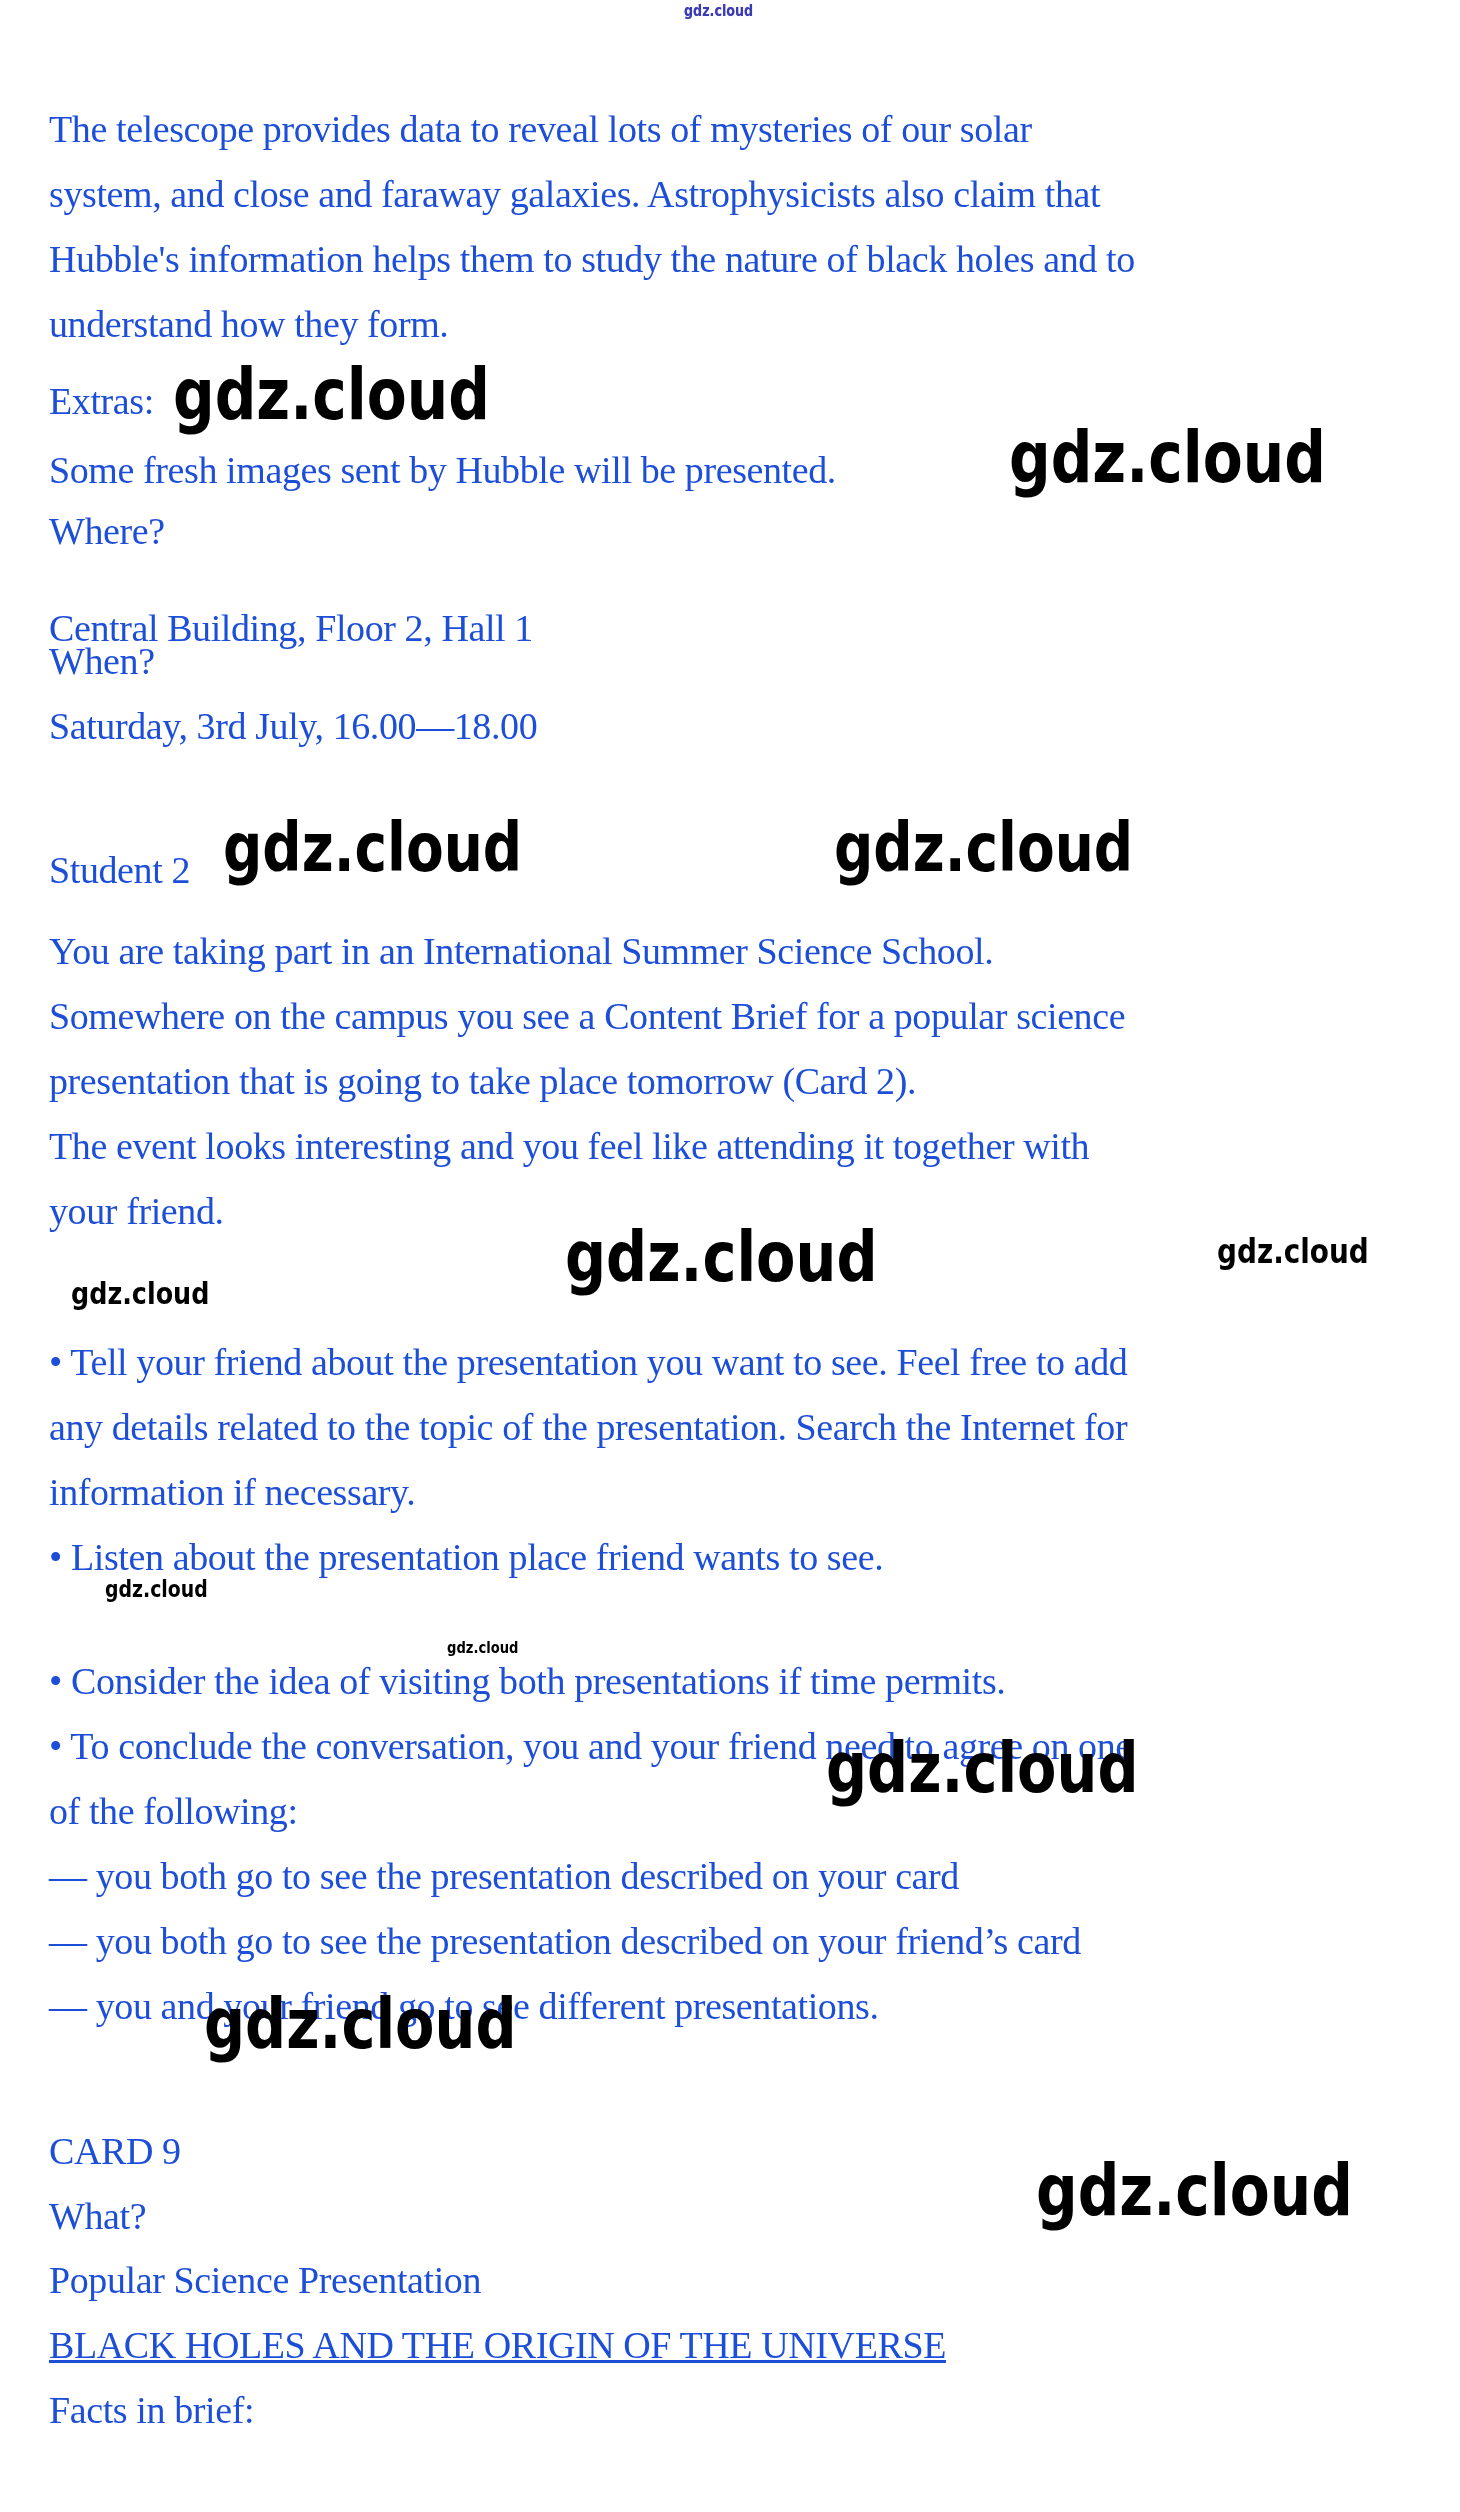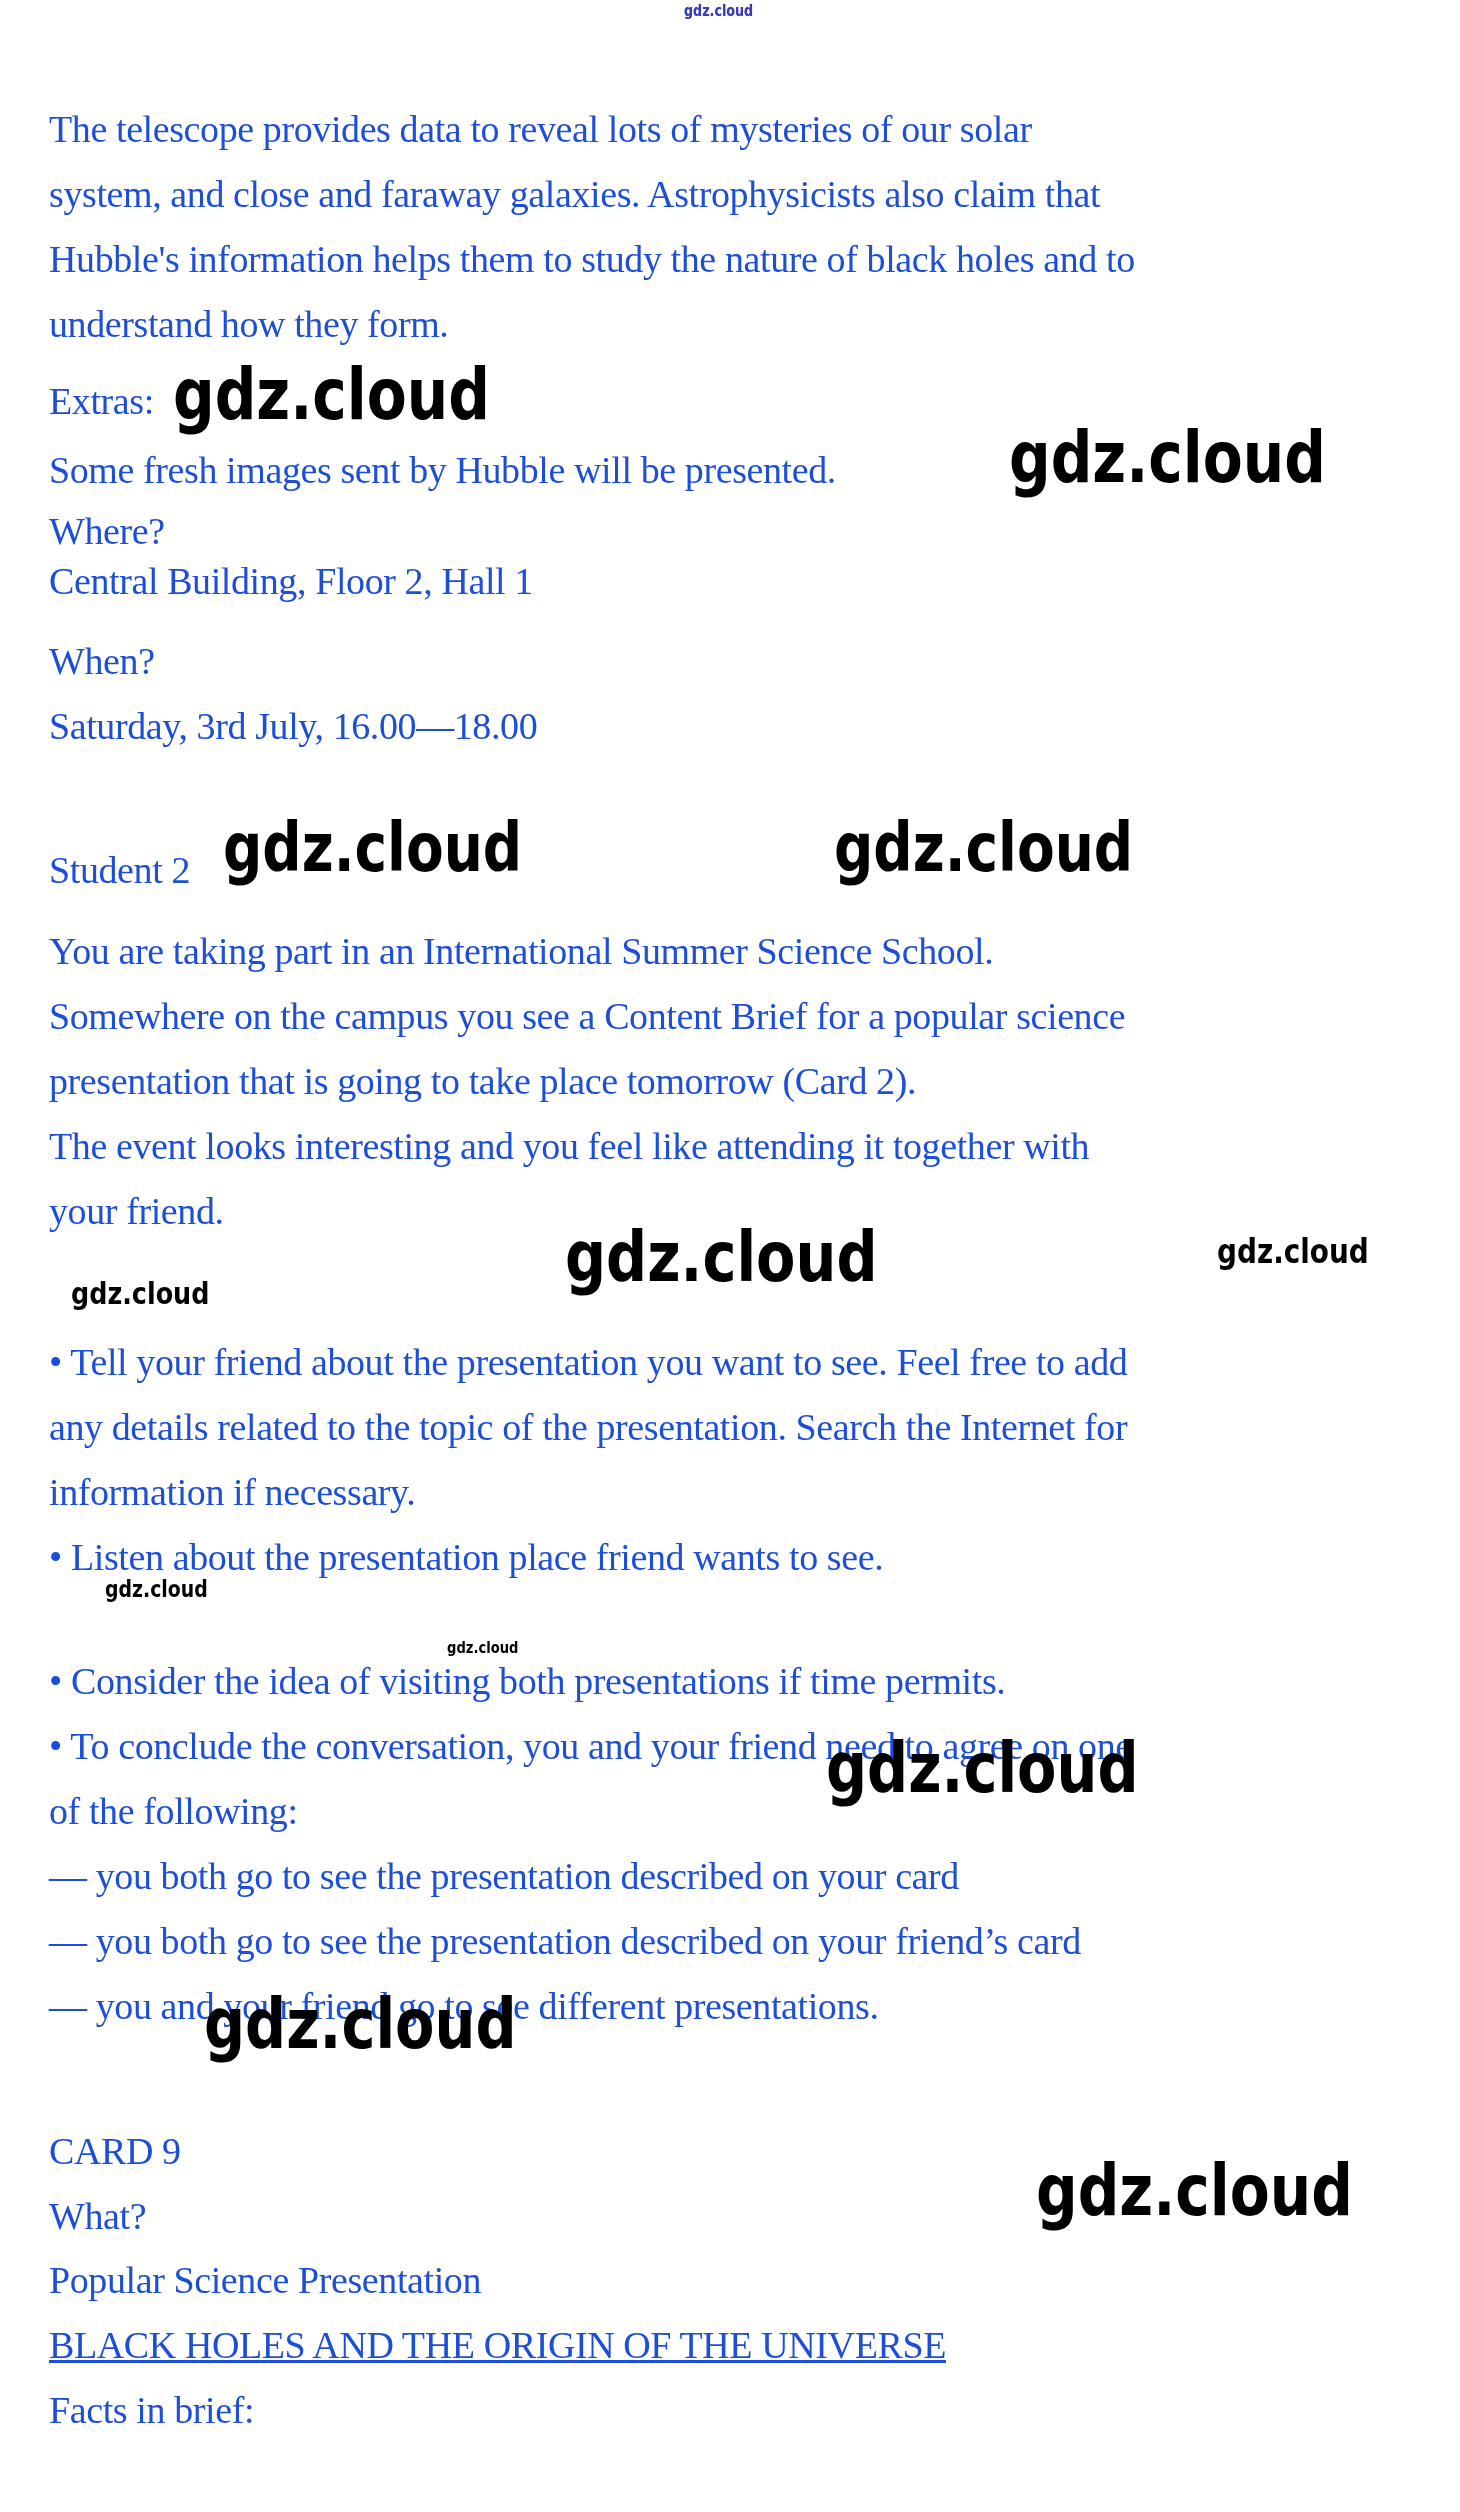--- a/index.html
+++ b/index.html
@@ -53,21 +53,21 @@
   .wm-8  { left: 105px;  top: 1578px; font-size: 23px; }
   .wm-9  { left: 447px;  top: 1640px; font-size: 16px; }
   .wm-10 { left: 826px; top: 1733px; font-size: 70px; }
   .wm-11 { left: 204px;  top: 1989px; font-size: 70px; }
   .wm-12 { left: 1036px; top: 2155px; font-size: 71px; }
 
   .b-intro        { top: 97px; }
   .b-extras-label { top: 369px; }
   .b-extras-item  { top: 438px; }
   .b-where-label  { top: 499px; }
-  .b-where-value  { top: 549px; }
+  .b-where-value  { top: 596px; }
   .b-when-label   { top: 629px; }
   .b-when-value   { top: 694px; }
   .b-student      { top: 838px; }
   .b-student-intro{ top: 919px; }
   .b-bullet-1     { top: 1330px; }
   .b-bullet-2     { top: 1525px; }
   .b-bullet-3     { top: 1590px; }
   .b-bullet-4     { top: 1649px; }
   .b-bullet-5     { top: 1714px; }
   .b-option-1     { top: 1844px; }

